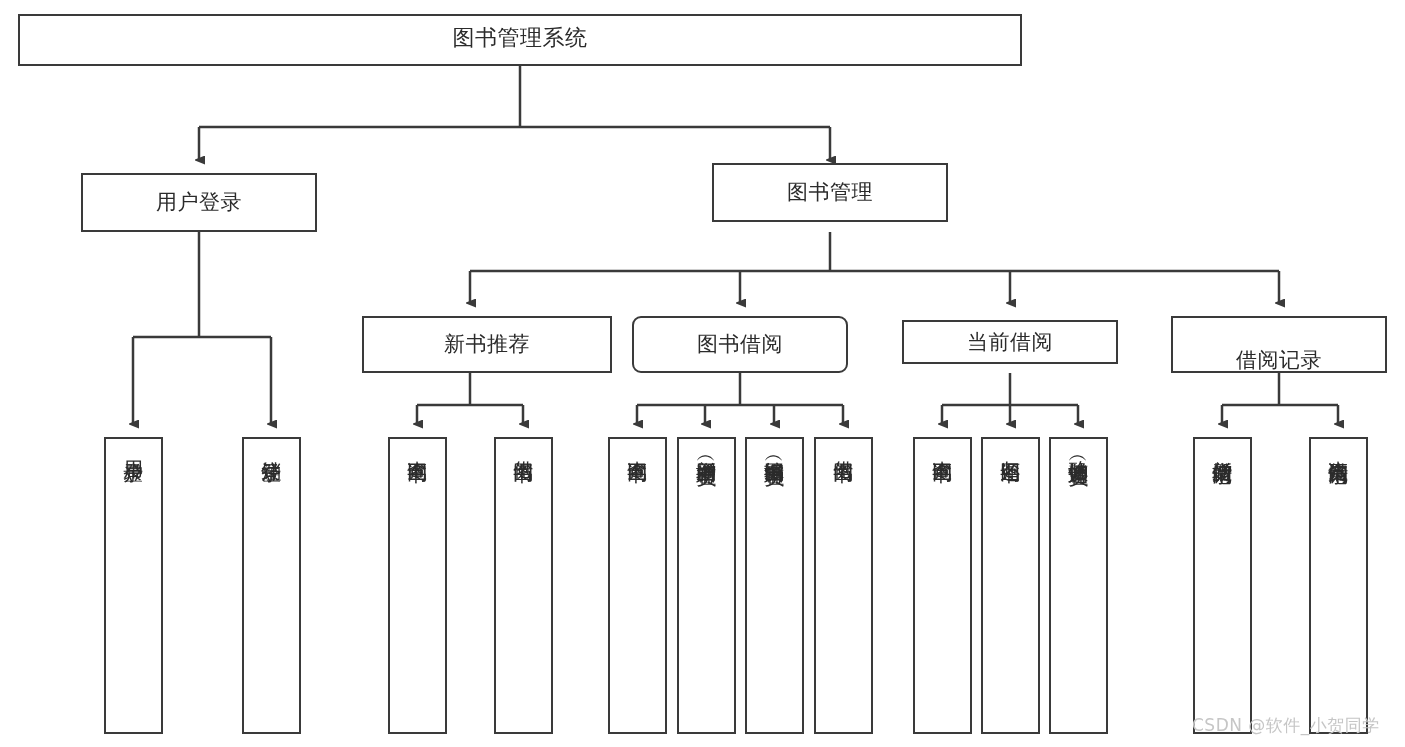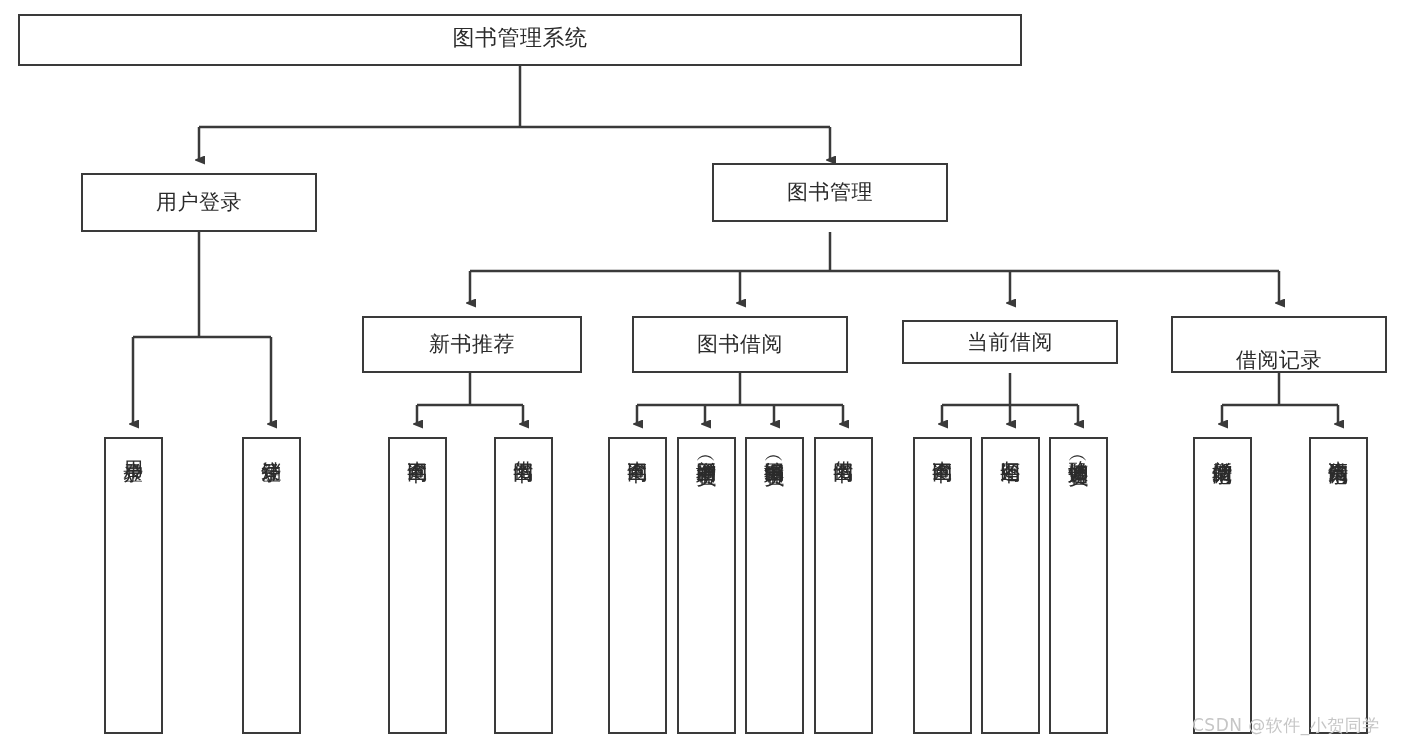--- a/index.html
+++ b/index.html
@@ -128,24 +128,24 @@
     <span class="label">图书管理系统</span>
   </div>
 
   <div class="node horiz" style="left:81px; top:173px; width:236px; height:59px;">
     <span class="label">用户登录</span>
   </div>
   <div class="node horiz" style="left:712px; top:163px; width:236px; height:59px;">
     <span class="label">图书管理</span>
   </div>
 
-  <div class="node horiz" style="left:362px; top:316px; width:220px; height:57px;">
+  <div class="node horiz" style="left:362px; top:316px; width:250px; height:57px;">
     <span class="label">新书推荐</span>
   </div>
-  <div class="node horiz" style="left:632px; top:316px; width:216px; height:57px;">
+  <div class="node horiz" style="left:632px; top:316px; width:216px; height:57px;border-radius:9px;">
     <span class="label">图书借阅</span>
   </div>
   <div class="node horiz" style="left:902px; top:320px; width:216px; height:44px;">
     <span class="label">当前借阅</span>
   </div>
   <div class="node horiz" style="left:1171px; top:316px; width:216px; height:57px;align-items:flex-end;">
     <span class="label">借阅记录</span>
   </div>
 
   <div class="node vert" style="left:104px; top:437px; width:59px; height:297px;">

